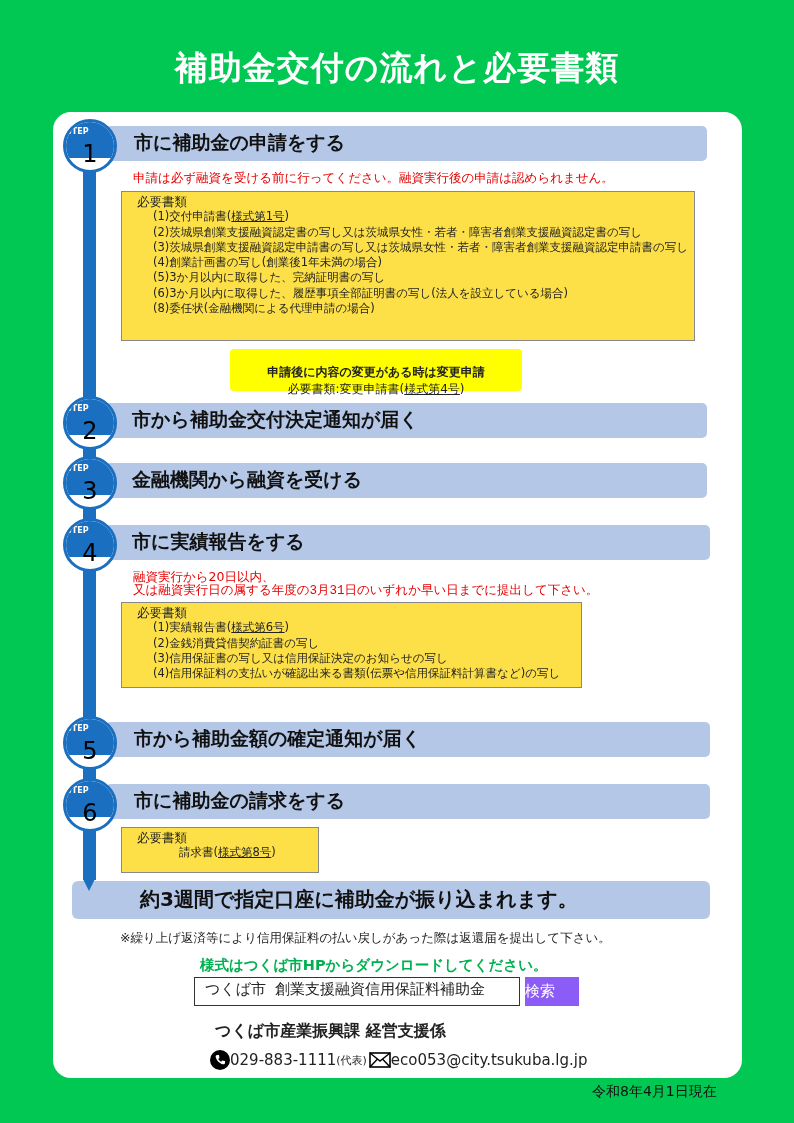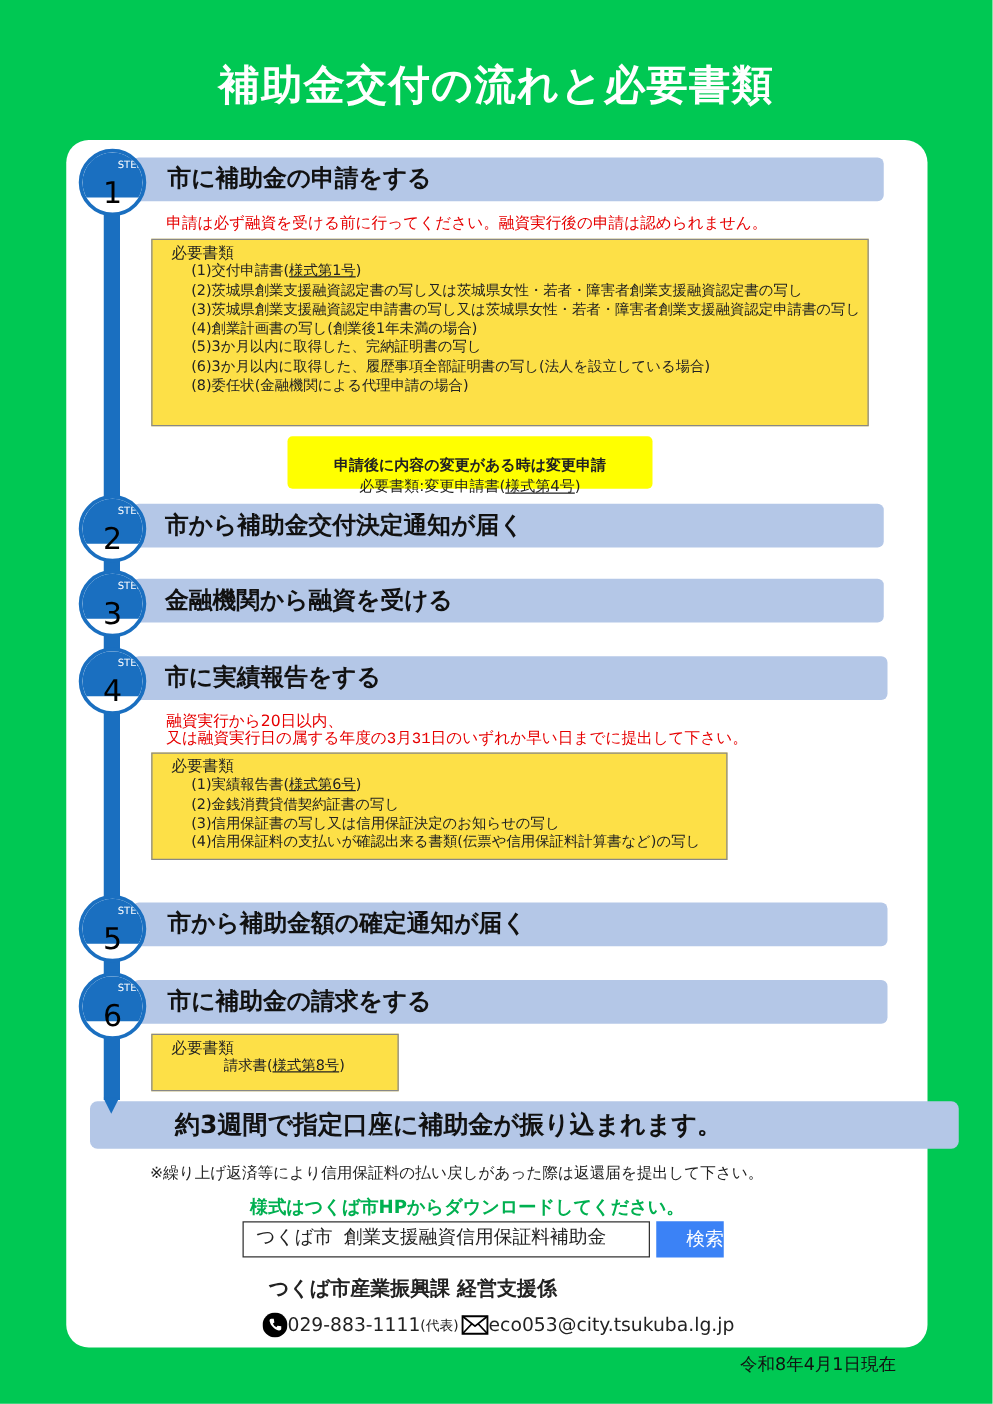--- a/index.html
+++ b/index.html
@@ -4,34 +4,34 @@
 <style>
   html,body{margin:0;padding:0;}
   body{width:794px;height:1123px;background:#00c853;position:relative;overflow:hidden;font-family:"DejaVu Sans","Liberation Sans",sans-serif;color:#222;}
   .title{position:absolute;left:0;top:46px;width:794px;text-align:center;color:#fff;font-size:33px;font-weight:bold;letter-spacing:1px;}
   .panel{position:absolute;left:53px;top:112px;width:689px;height:966px;background:#fff;border-radius:18px;}
   .line{position:absolute;left:83px;top:150px;width:13px;height:730px;background:#1a6fc0;}
   .line-tip{position:absolute;left:83px;top:878px;width:0;height:0;border-left:6.5px solid transparent;border-right:6.5px solid transparent;border-top:12px solid #1a6fc0;}
   .bar{position:absolute;background:#b4c7e7;border-radius:5px;height:35px;}
   .bar-text{position:absolute;left:12px;top:4px;font-size:19px;font-weight:bold;color:#111;white-space:nowrap;}
   .badge{position:absolute;width:54px;height:54px;border-radius:50%;background:#fff;border:3px solid #1a6fc0;overflow:hidden;box-sizing:border-box;}
-  .badge-top{position:absolute;left:0;top:0;width:100%;height:36px;background:#1a6fc0;color:#fff;font-size:8px;font-weight:normal;text-align:right;line-height:20px;}
+  .badge-top{position:absolute;left:0;top:0;width:100%;height:36px;background:#1a6fc0;color:#fff;font-size:8px;font-weight:bold;text-align:left;line-height:20px;}
   .badge-num{position:absolute;left:0;top:16px;width:100%;text-align:center;font-size:24px;color:#000;line-height:32px;}
   .red{position:absolute;color:#e60000;font-size:12.5px;white-space:nowrap;line-height:15px;}
   .docbox{position:absolute;border:1px solid #888;background:#fde047;font-size:11.5px;line-height:15.3px;padding:2px 15px;box-sizing:border-box;}
   .docbox .hdr{font-size:12.5px;}
   .docbox .item{padding-left:16px;white-space:nowrap;}
   .u{text-decoration:underline;}
   .yellow{position:absolute;left:230px;top:349px;width:292px;height:42px;background:#ffff00;border-radius:4px;text-align:center;font-size:12px;line-height:17px;padding-top:15px;box-sizing:border-box;}
-  .final-bar{position:absolute;left:72px;top:881px;width:695px;height:38px;background:#b4c7e7;border-radius:6px;}
+  .final-bar{position:absolute;left:72px;top:881px;width:638px;height:38px;background:#b4c7e7;border-radius:6px;}
   .final-text{position:absolute;left:68px;top:5px;font-size:20px;font-weight:bold;color:#111;white-space:nowrap;}
   .note{position:absolute;left:120px;top:930px;font-size:12.5px;white-space:nowrap;}
   .dl{position:absolute;left:200px;top:956px;font-size:14.5px;color:#00b050;font-weight:bold;white-space:nowrap;}
   .search-input{position:absolute;left:194px;top:977px;width:326px;height:29px;border:1.5px solid #333;box-sizing:border-box;font-size:15px;line-height:26px;padding-left:10px;white-space:nowrap;background:#fff;font-family:Liberation Mono, monospace;}
-  .search-btn{position:absolute;left:525px;top:977px;width:54px;height:29px;background:#3b82f6;color:#fff;font-size:15px;text-align:right;line-height:29px;}
+  .search-btn{position:absolute;left:525px;top:977px;width:54px;height:29px;background:#8b5cf6;color:#fff;font-size:15px;text-align:left;line-height:29px;}
   .org{position:absolute;left:215px;top:1021px;font-size:16px;font-weight:bold;white-space:nowrap;}
   .contact{position:absolute;left:210px;top:1050px;font-size:15px;white-space:nowrap;display:flex;align-items:center;gap:0;}
   .contact .small{font-size:11px;}
   .date{position:absolute;left:592px;top:1083px;font-size:14px;color:#111;white-space:nowrap;}
 </style>
 </head>
 <body>
 
 <div class="title">補助金交付の流れと必要書類</div>
 

